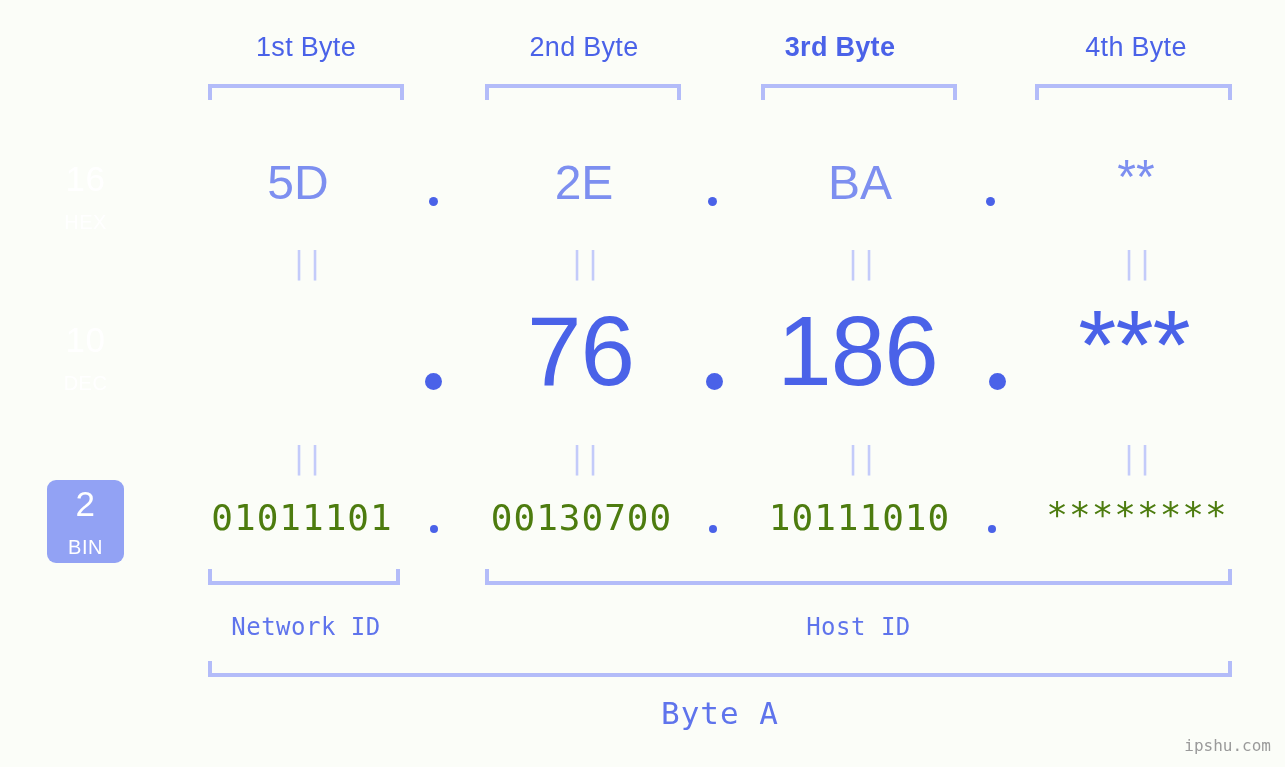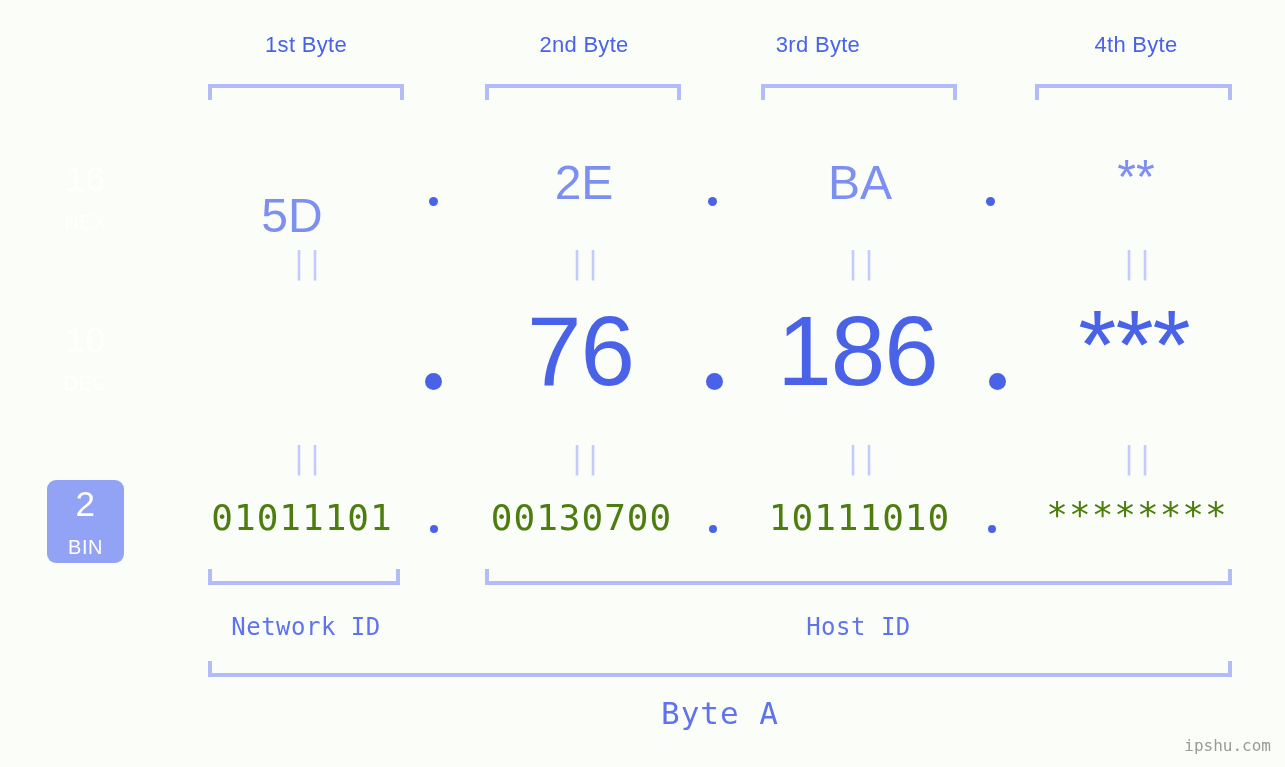--- a/index.html
+++ b/index.html
@@ -16,21 +16,21 @@
   .stage {
     position: relative;
     width: 1285px;
     height: 767px;
   }
 
   
   .byte-label {
     position: absolute;
     top: 32px;
-    font-size: 22px;
+    font-size: 27px;
     color: #4a62e8;
     text-align: center;
     font-family: "Liberation Sans", sans-serif;
     letter-spacing: 0.3px;
     white-space: nowrap;
   }
 
   
   .bracket {
     position: absolute;
@@ -144,42 +144,42 @@
     white-space: nowrap;
   }
 </style>
 </head>
 <body>
 
 <div class="stage">
 
   <div class="byte-label" style="left:206px; width:200px;">1st Byte</div>
   <div class="byte-label" style="left:485px; width:198px;">2nd Byte</div>
-  <div class="byte-label" style="left:720px; width:196px;">3rd Byte</div>
+  <div class="byte-label" style="left:742px; width:196px;font-weight:bold;">3rd Byte</div>
   <div class="byte-label" style="left:1036px; width:200px;">4th Byte</div>
 
   <div class="bracket bracket-down" style="left:208px; top:84px; width:196px;"></div>
   <div class="bracket bracket-down" style="left:485px; top:84px; width:196px;"></div>
   <div class="bracket bracket-down" style="left:761px; top:84px; width:196px;"></div>
   <div class="bracket bracket-down" style="left:1035px; top:84px; width:197px;"></div>
 
   <div class="badge" style="left:47px; top:155px;">
     <span class="num">16</span>
     <span class="nm">HEX</span>
   </div>
   <div class="badge" style="left:47px; top:316px;">
     <span class="num">10</span>
     <span class="nm">DEC</span>
   </div>
   <div class="badge" style="left:47px; top:480px; background:#92a2f4;">
     <span class="num">2</span>
     <span class="nm">BIN</span>
   </div>
 
-  <div class="cell hex-val" style="left:192px; top:155px; width:200px;margin-top:33px;">5D</div>
+  <div class="cell hex-val" style="left:198px; top:155px; width:200px;">5D</div>
   <div class="dot dot-hex" style="left:429px; top:197px;"></div>
   <div class="cell hex-val" style="left:485px; top:155px; width:198px;">2E</div>
   <div class="dot dot-hex" style="left:708px; top:197px;"></div>
   <div class="cell hex-val" style="left:762px; top:155px; width:196px;">BA</div>
   <div class="dot dot-hex" style="left:986px; top:197px;"></div>
   <div class="cell hex-val" style="left:1036px; top:149px; width:200px;">**</div>
 
   <div class="eq" style="left:206px; top:245px; width:200px; text-align:center;">||</div>
   <div class="eq" style="left:485px; top:245px; width:198px; text-align:center;">||</div>
   <div class="eq" style="left:762px; top:245px; width:196px; text-align:center;">||</div>

